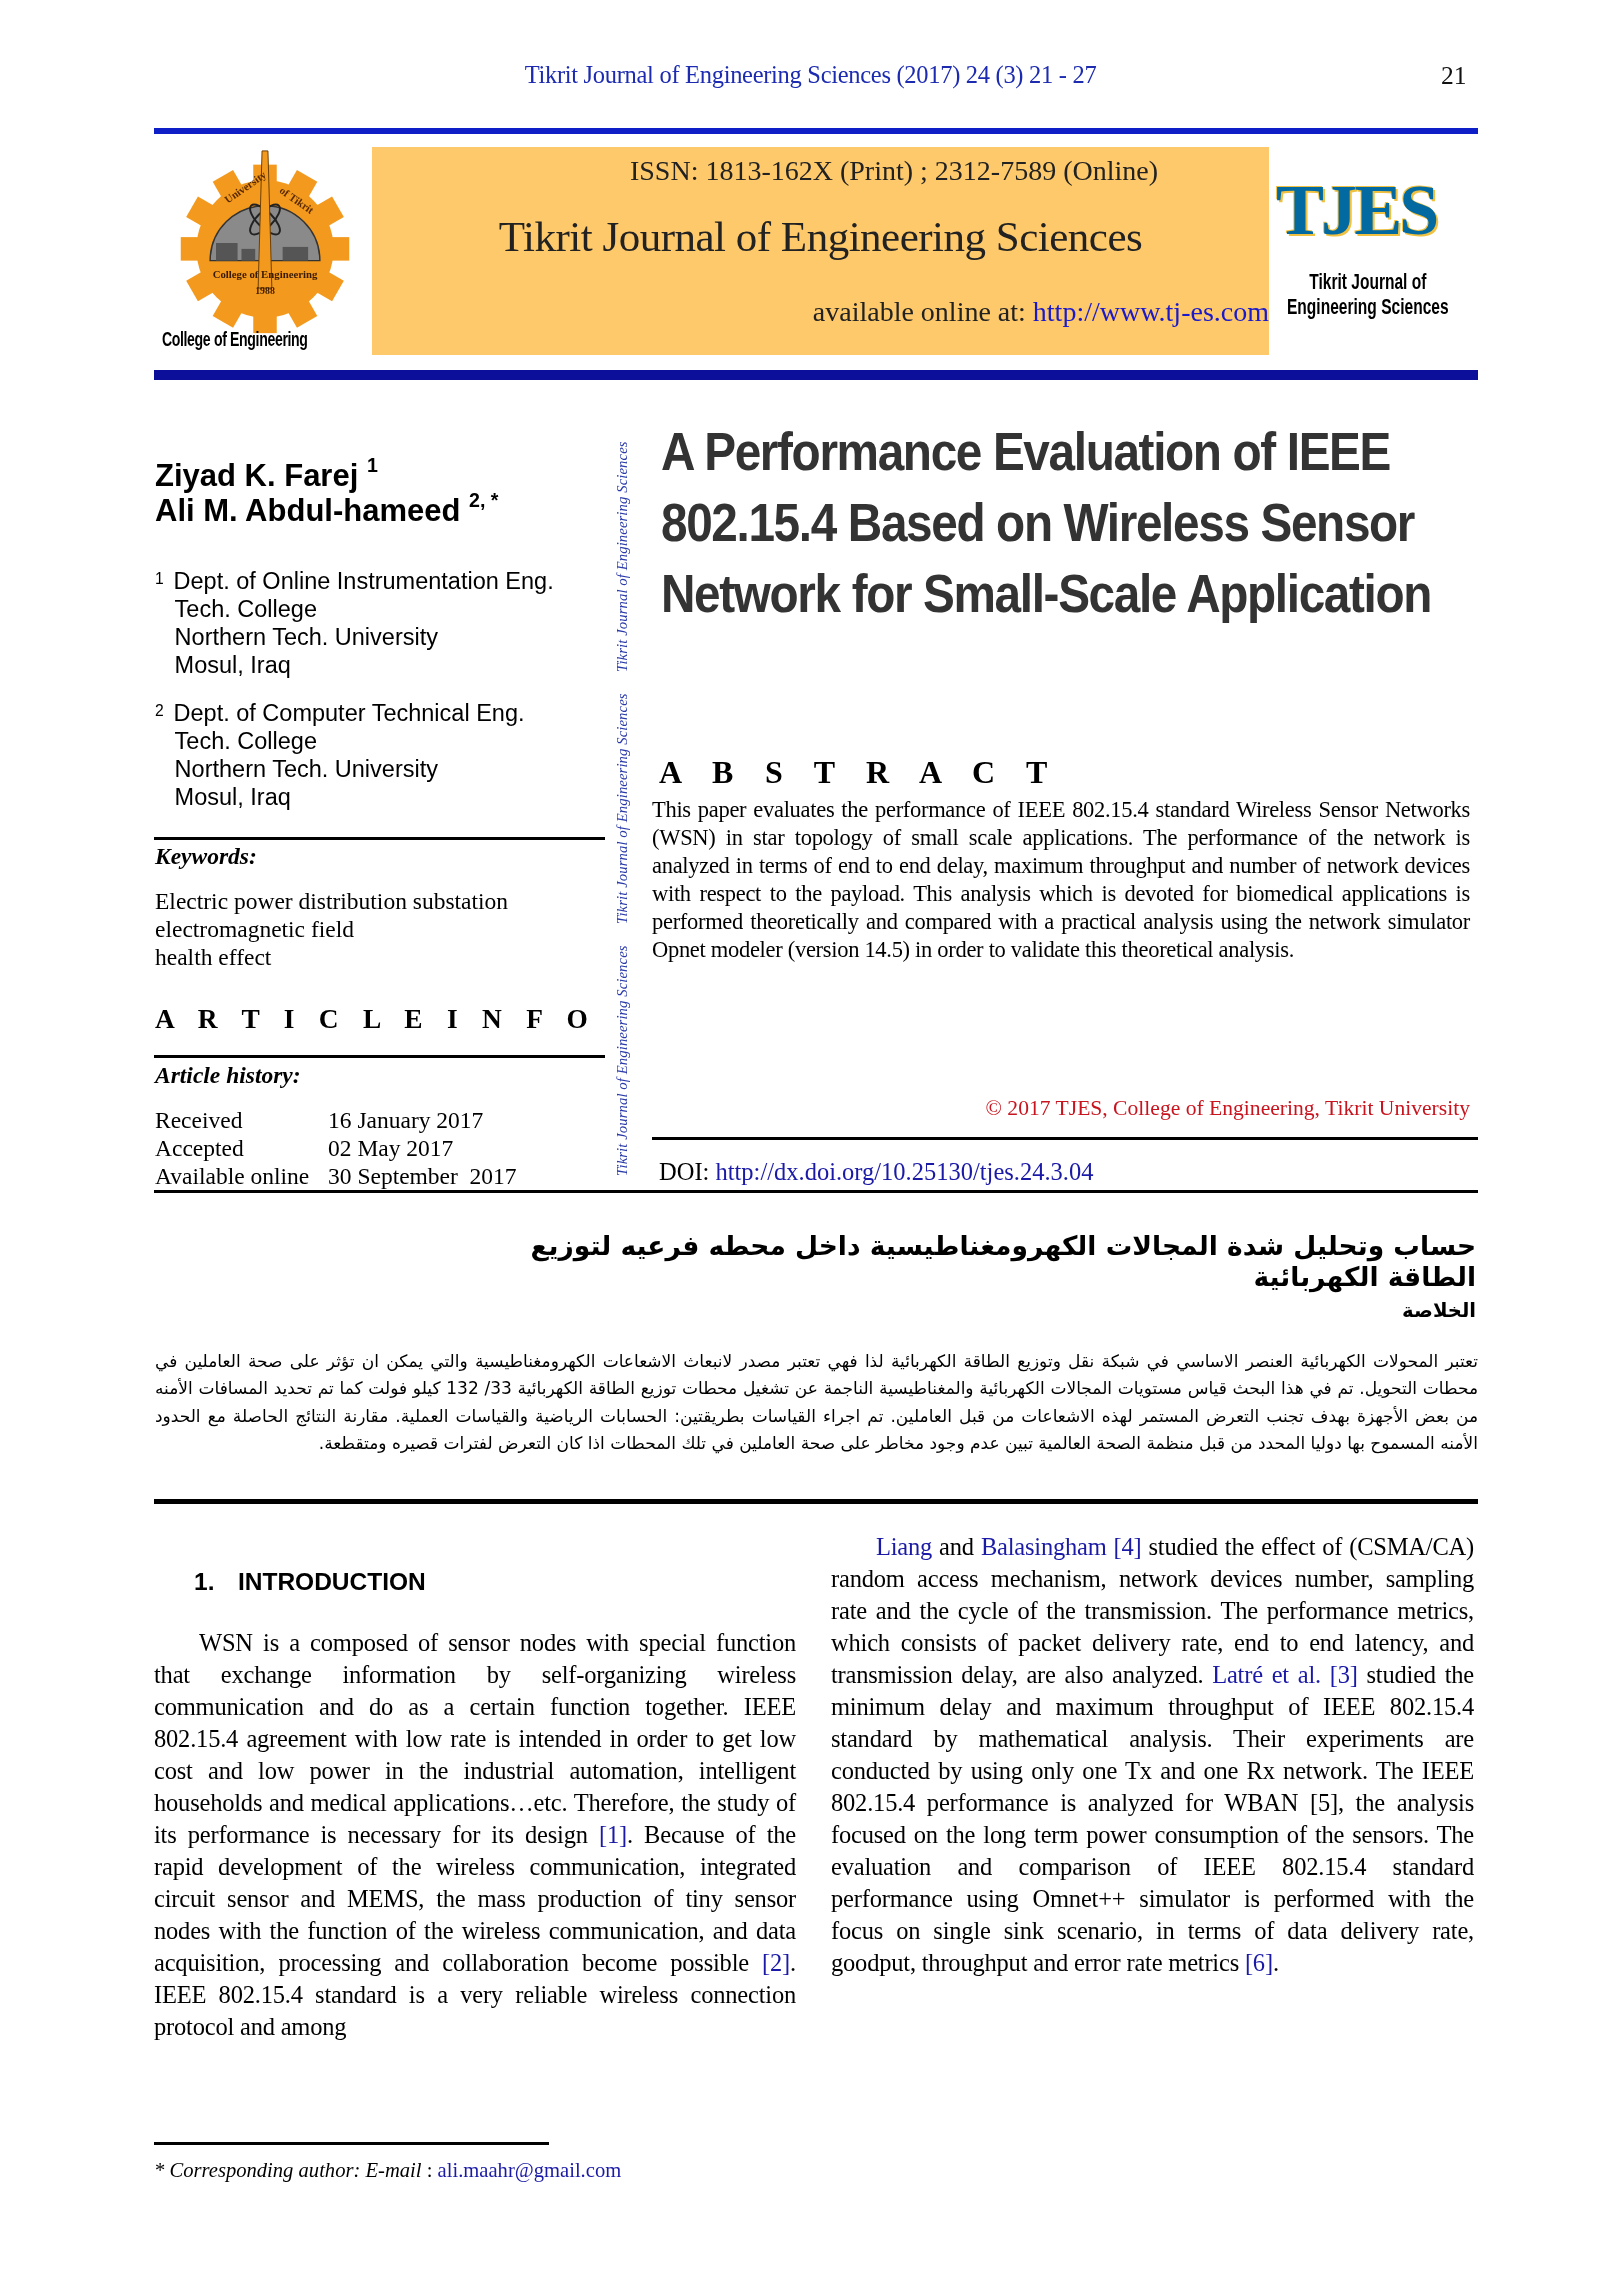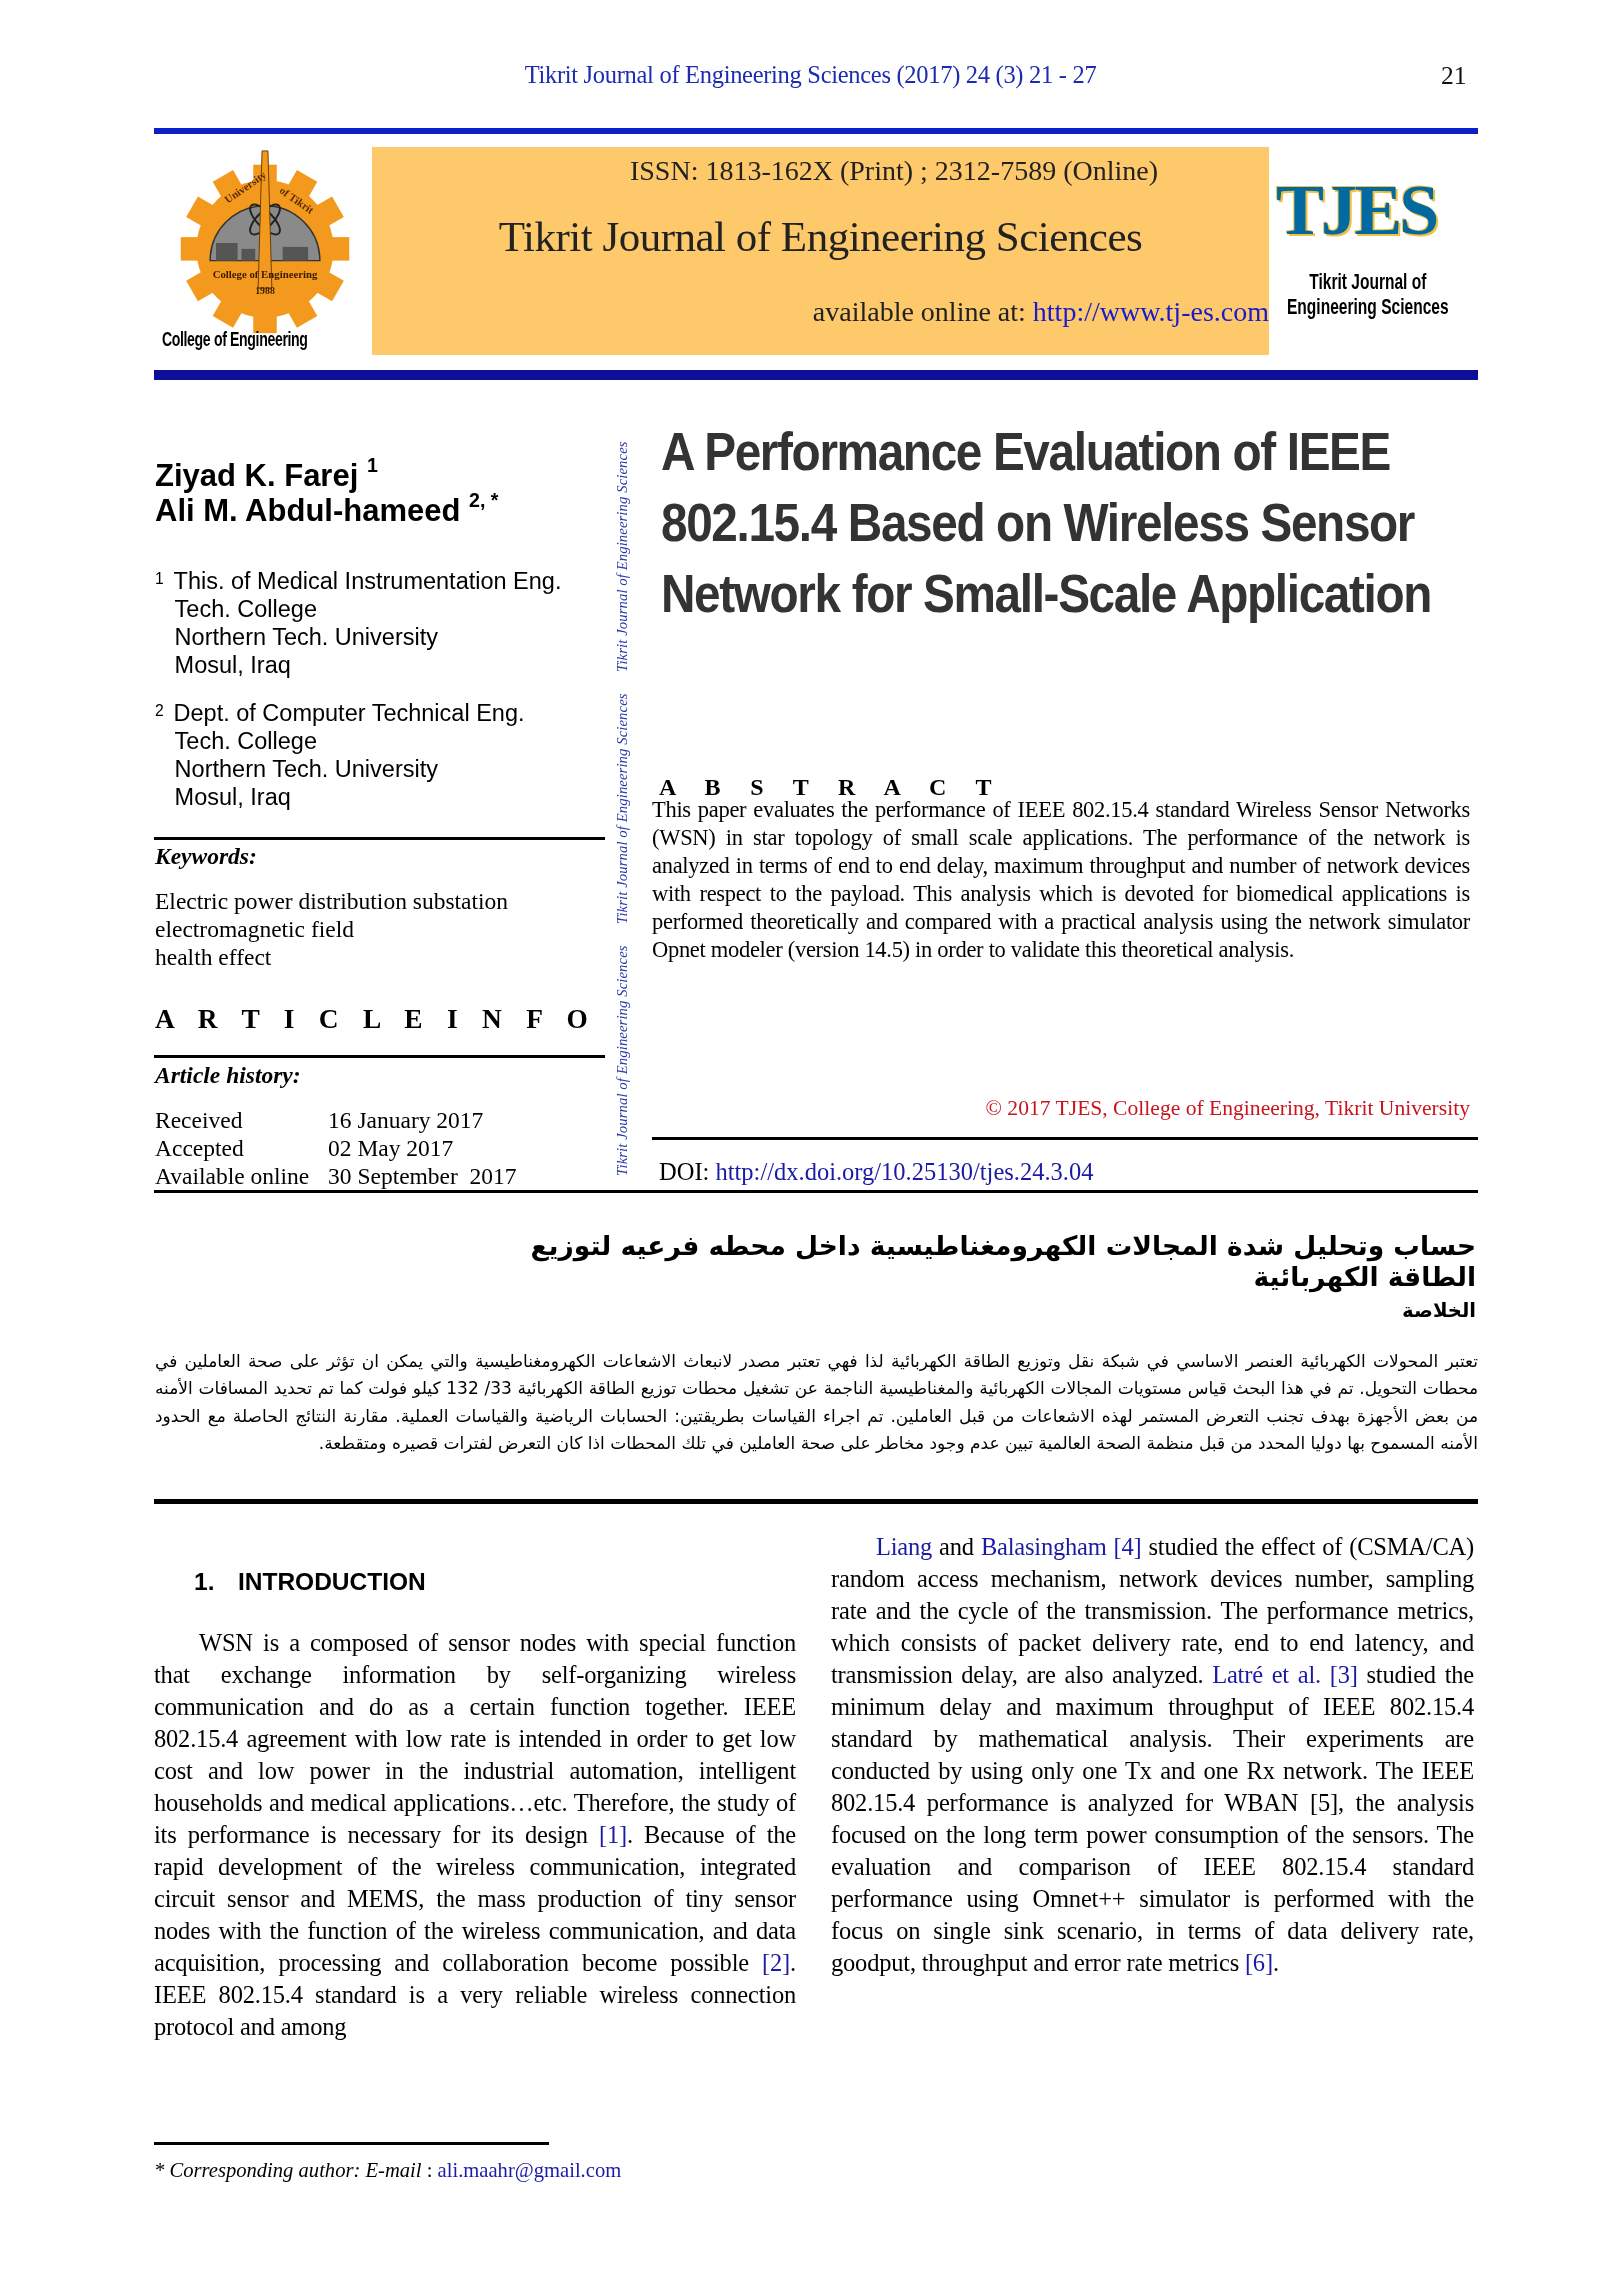--- a/index.html
+++ b/index.html
@@ -50,21 +50,21 @@
   #history { left: 155px; top: 1106px; font-size: 23.5px; line-height: 28px; }
   #history .row { display: flex; }
   #history .k { width: 173px; }
 
   
   #watermark { left: 614px; top: 1176px; width: 765px; transform: rotate(-90deg); transform-origin: left top; font-size: 14.7px; font-style: italic; color: #2a3aa8; white-space: nowrap; letter-spacing: 0.1px; }
   #watermark span { margin-right: 17.6px; }
 
   
   #paper-title { left: 661px; top: 416px; width: 833px; font-family: "Liberation Sans", sans-serif; font-weight: bold; font-size: 53px; line-height: 71px; color: #333; letter-spacing: -1.5px; transform: scaleX(0.9); transform-origin: left top; width: 931px; }
-  #abstract-heading { left: 659px; top: 754px; font-size: 24px; font-weight: bold; letter-spacing: 11.8px; margin-top: 20px; }
+  #abstract-heading { left: 659px; top: 754px; font-size: 32px; font-weight: bold; letter-spacing: 11.8px; }
   #abstract-text { left: 652px; top: 796px; width: 818px; font-size: 22.5px; line-height: 28px; text-align: justify; letter-spacing: -0.3px; }
   #copyright { left: 652px; top: 1096px; width: 818px; text-align: right; font-size: 21.6px; color: #c8141e; }
   #rule-abs { left: 652px; top: 1137px; width: 826px; }
   #doi { left: 659px; top: 1158px; font-size: 24.5px; }
   #rule-doi { left: 154px; top: 1190px; width: 1324px; }
 
   
   #arabic-title { left: 490px; width: 986px; top: 1230px; text-align: right; direction: rtl; font-family: "DejaVu Sans", sans-serif; font-weight: bold; font-size: 26.5px; }
   #arabic-summary-label { left: 1274px; width: 202px; top: 1299px; text-align: right; direction: rtl; font-family: "DejaVu Sans", sans-serif; font-weight: bold; font-size: 19.6px; }
   #arabic-body { left: 155px; width: 1323px; top: 1348px; direction: rtl; text-align: justify; font-family: "DejaVu Sans", sans-serif; font-size: 17px; line-height: 27.4px; }
@@ -136,21 +136,21 @@
     <div>Tikrit Journal of</div>
     <div>Engineering Sciences</div>
   </div>
 
 <div class="abs rule-blue-bot"></div>
 
 <div class="abs author" id="author-1"><span>Ziyad K. Farej</span> <sup>1</sup></div>
 <div class="abs author" id="author-2"><span>Ali M. Abdul-hameed</span> <sup>2, *</sup></div>
 
 <div class="abs affil" id="affil-1">
-  <div><sup>1</sup><span>This. of Medical Instrumentation Eng.</span></div>
+  <div><sup>1</sup><span>Dept. of Online Instrumentation Eng.</span></div>
   <span class="indent">Tech. College</span>
   <span class="indent">Northern Tech. University</span>
   <span class="indent">Mosul, Iraq</span>
 </div>
 <div class="abs affil" id="affil-2">
   <div><sup>2</sup><span>Dept. of Computer Technical Eng.</span></div>
   <span class="indent">Tech. College</span>
   <span class="indent">Northern Tech. University</span>
   <span class="indent">Mosul, Iraq</span>
 </div>

